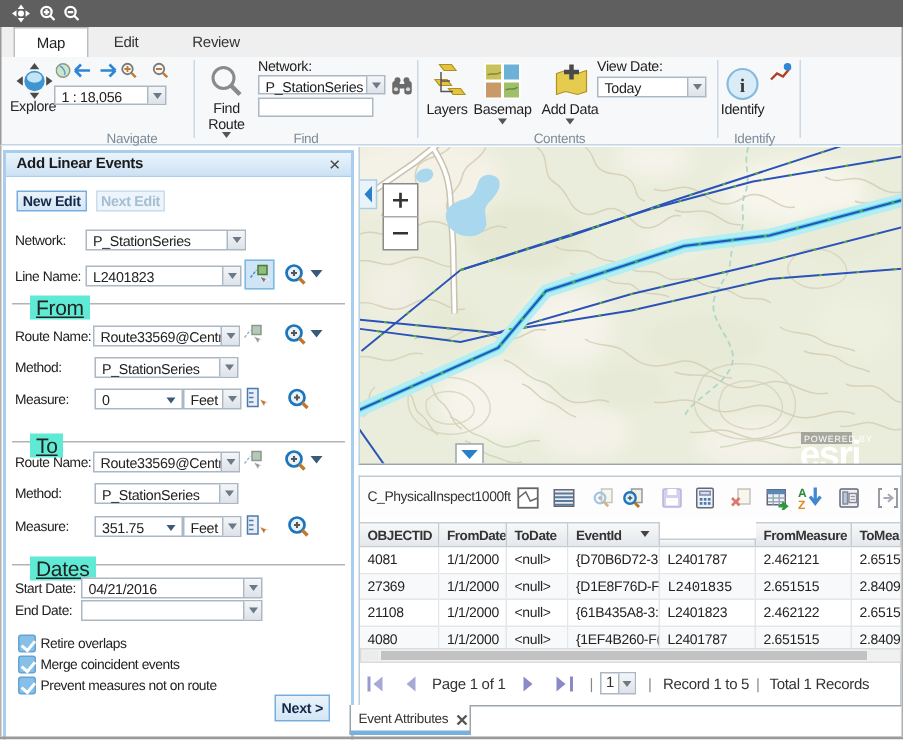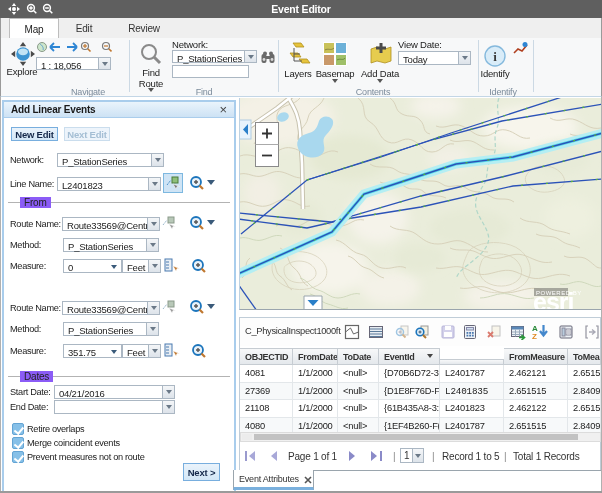--- a/index.html
+++ b/index.html
@@ -29,21 +29,21 @@
 .tinput { position:absolute; background:#fff; border:1px solid #abb7c3; }
 .dtri { position:absolute; width:0; height:0; border:3px solid transparent; border-top:4px solid #555; }
 
 
 #lpanel { left:2px; top:100px; width:234px; height:478px; background:#fff; border:2px solid #a9cdec; }
 #lpanel-hdr { position:absolute; left:0; top:0; width:230px; height:16px; background:linear-gradient(#eaf4fc,#cde2f4); border-bottom:1px solid #aacdec; }
 #lpanel-hdr .t { position:absolute; left:7px; top:2px; font-size:10px; font-weight:bold; color:#1a1a1a; letter-spacing:-0.2px; }
 #lpanel-hdr .x { position:absolute; right:7px; top:0px; font-size:13px; color:#444; }
 .flabel { position:absolute; font-size:9.2px; color:#222; letter-spacing:-0.3px; }
 .legend { position:absolute; left:4px; width:222px; height:12px; }
-.legend .tx { position:absolute; left:12px; top:0; background:#8b5cf6; padding:0 4px; font-size:10px; color:#222; letter-spacing:-0.2px; }
+.legend .tx { position:absolute; left:12px; top:0; background:#5eead4; padding:0 4px; font-size:14px; color:#222; letter-spacing:-0.2px;text-decoration:underline; }
 .legend .line { position:absolute; left:0; right:0; top:5px; height:1px; background:#b3b3b3; }
 .btnblue { position:absolute; background:linear-gradient(#eaf3fb,#d3e7f7); border:1px solid #78aede; color:#14284a; font-size:9.5px; font-weight:bold; text-align:center; letter-spacing:-0.2px; }
 .btndis { position:absolute; background:#edf4fb; border:1px solid #cadded; color:#a4bed4; font-size:9.5px; font-weight:bold; text-align:center; letter-spacing:-0.2px; }
 .cb { position:absolute; width:12px; height:12px; background:#86c0e8; border:1px solid #64a4d4; border-radius:2px; }
 .cb:after { content:""; position:absolute; left:3px; top:0.5px; width:3.5px; height:7px; border:solid #fff; border-width:0 2px 2px 0; transform:rotate(40deg); }
 
 
 #map { left:239px; top:98px; width:362px; height:212px; background:#ebeedd; overflow:hidden; border-bottom:1px solid #9aa5ad; border-left:1px solid #bdd2e2; }
 
 
@@ -84,21 +84,20 @@
     <g stroke="#fff" stroke-width="1.5" fill="none">
       <circle cx="24" cy="6" r="3.4"></circle>
         <line x1="26.5" y1="8.5" x2="29.3" y2="11.3"></line>
       <line x1="22.2" y1="6" x2="25.8" y2="6"></line>
         <line x1="24" y1="4.2" x2="24" y2="7.8"></line>
       <circle cx="40" cy="6" r="3.4"></circle>
         <line x1="42.5" y1="8.5" x2="45.3" y2="11.3"></line>
       <line x1="38.2" y1="6" x2="41.8" y2="6"></line>
     </g>
   </svg>
-  <div class="title">Event Editor</div>
 </div>
 
 <div id="tabbar" class="abs">
   <div class="tab active" style="left:8px;width:50px;">Map</div>
   <div class="tab" style="left:62px;width:42px;">Edit</div>
   <div class="tab" style="left:118px;width:50px;">Review</div>
 </div>
 
 <div id="ribbon" class="abs">
   <div class="gsep" style="left:128px"></div>
@@ -283,20 +282,24 @@
     <rect x="1" y="2" width="7" height="12" fill="#e8eef4" stroke="#4a7ab0"></rect>
     <path d="M2 5h3M2 8h3M2 11h3" stroke="#4a7ab0"></path>
     <path d="M9 9l3 5 1-2.5 2.5 0z" fill="#c07830" stroke="#fff" stroke-width="0.5"></path>
   </svg>
   <svg class="abs" style="left:187px;top:156px" width="16" height="16" viewBox="0 0 16 16">
     <circle cx="7" cy="7" r="5" fill="#e8f2fa" stroke="#1c75bc" stroke-width="1.8"></circle>
     <path d="M5 7h4M7 5v4" stroke="#555" stroke-width="1.4"></path>
     <line x1="10.5" y1="10.5" x2="14" y2="14" stroke="#c07830" stroke-width="2.2"></line>
   </svg>
 
+  <div class="legend" style="top:187px;">
+      <div class="line"></div>
+      <div class="tx">To</div>
+    </div>
 
   <div class="flabel" style="left:6px;top:201px;">Route Name:</div>
   <div class="combo" style="left:58px;top:199px;width:98px;height:14px;">
       <div class="txt">Route33569@Centr</div>
       <div class="btn"></div>
     </div>
   <svg class="abs" style="left:158px;top:198px" width="14" height="14" viewBox="0 0 14 14">
     <rect x="6" y="1" width="6" height="6" fill="#b8c8b8" stroke="#8a9a8a"></rect>
     <path d="M1 9l4-5" stroke="#9ab8cc" stroke-dasharray="2 1" fill="none"></path>
     <path d="M7 8l3 5 1-2.5 2.5 0z" fill="#9a9a9a" stroke="#fff" stroke-width="0.5"></path>

